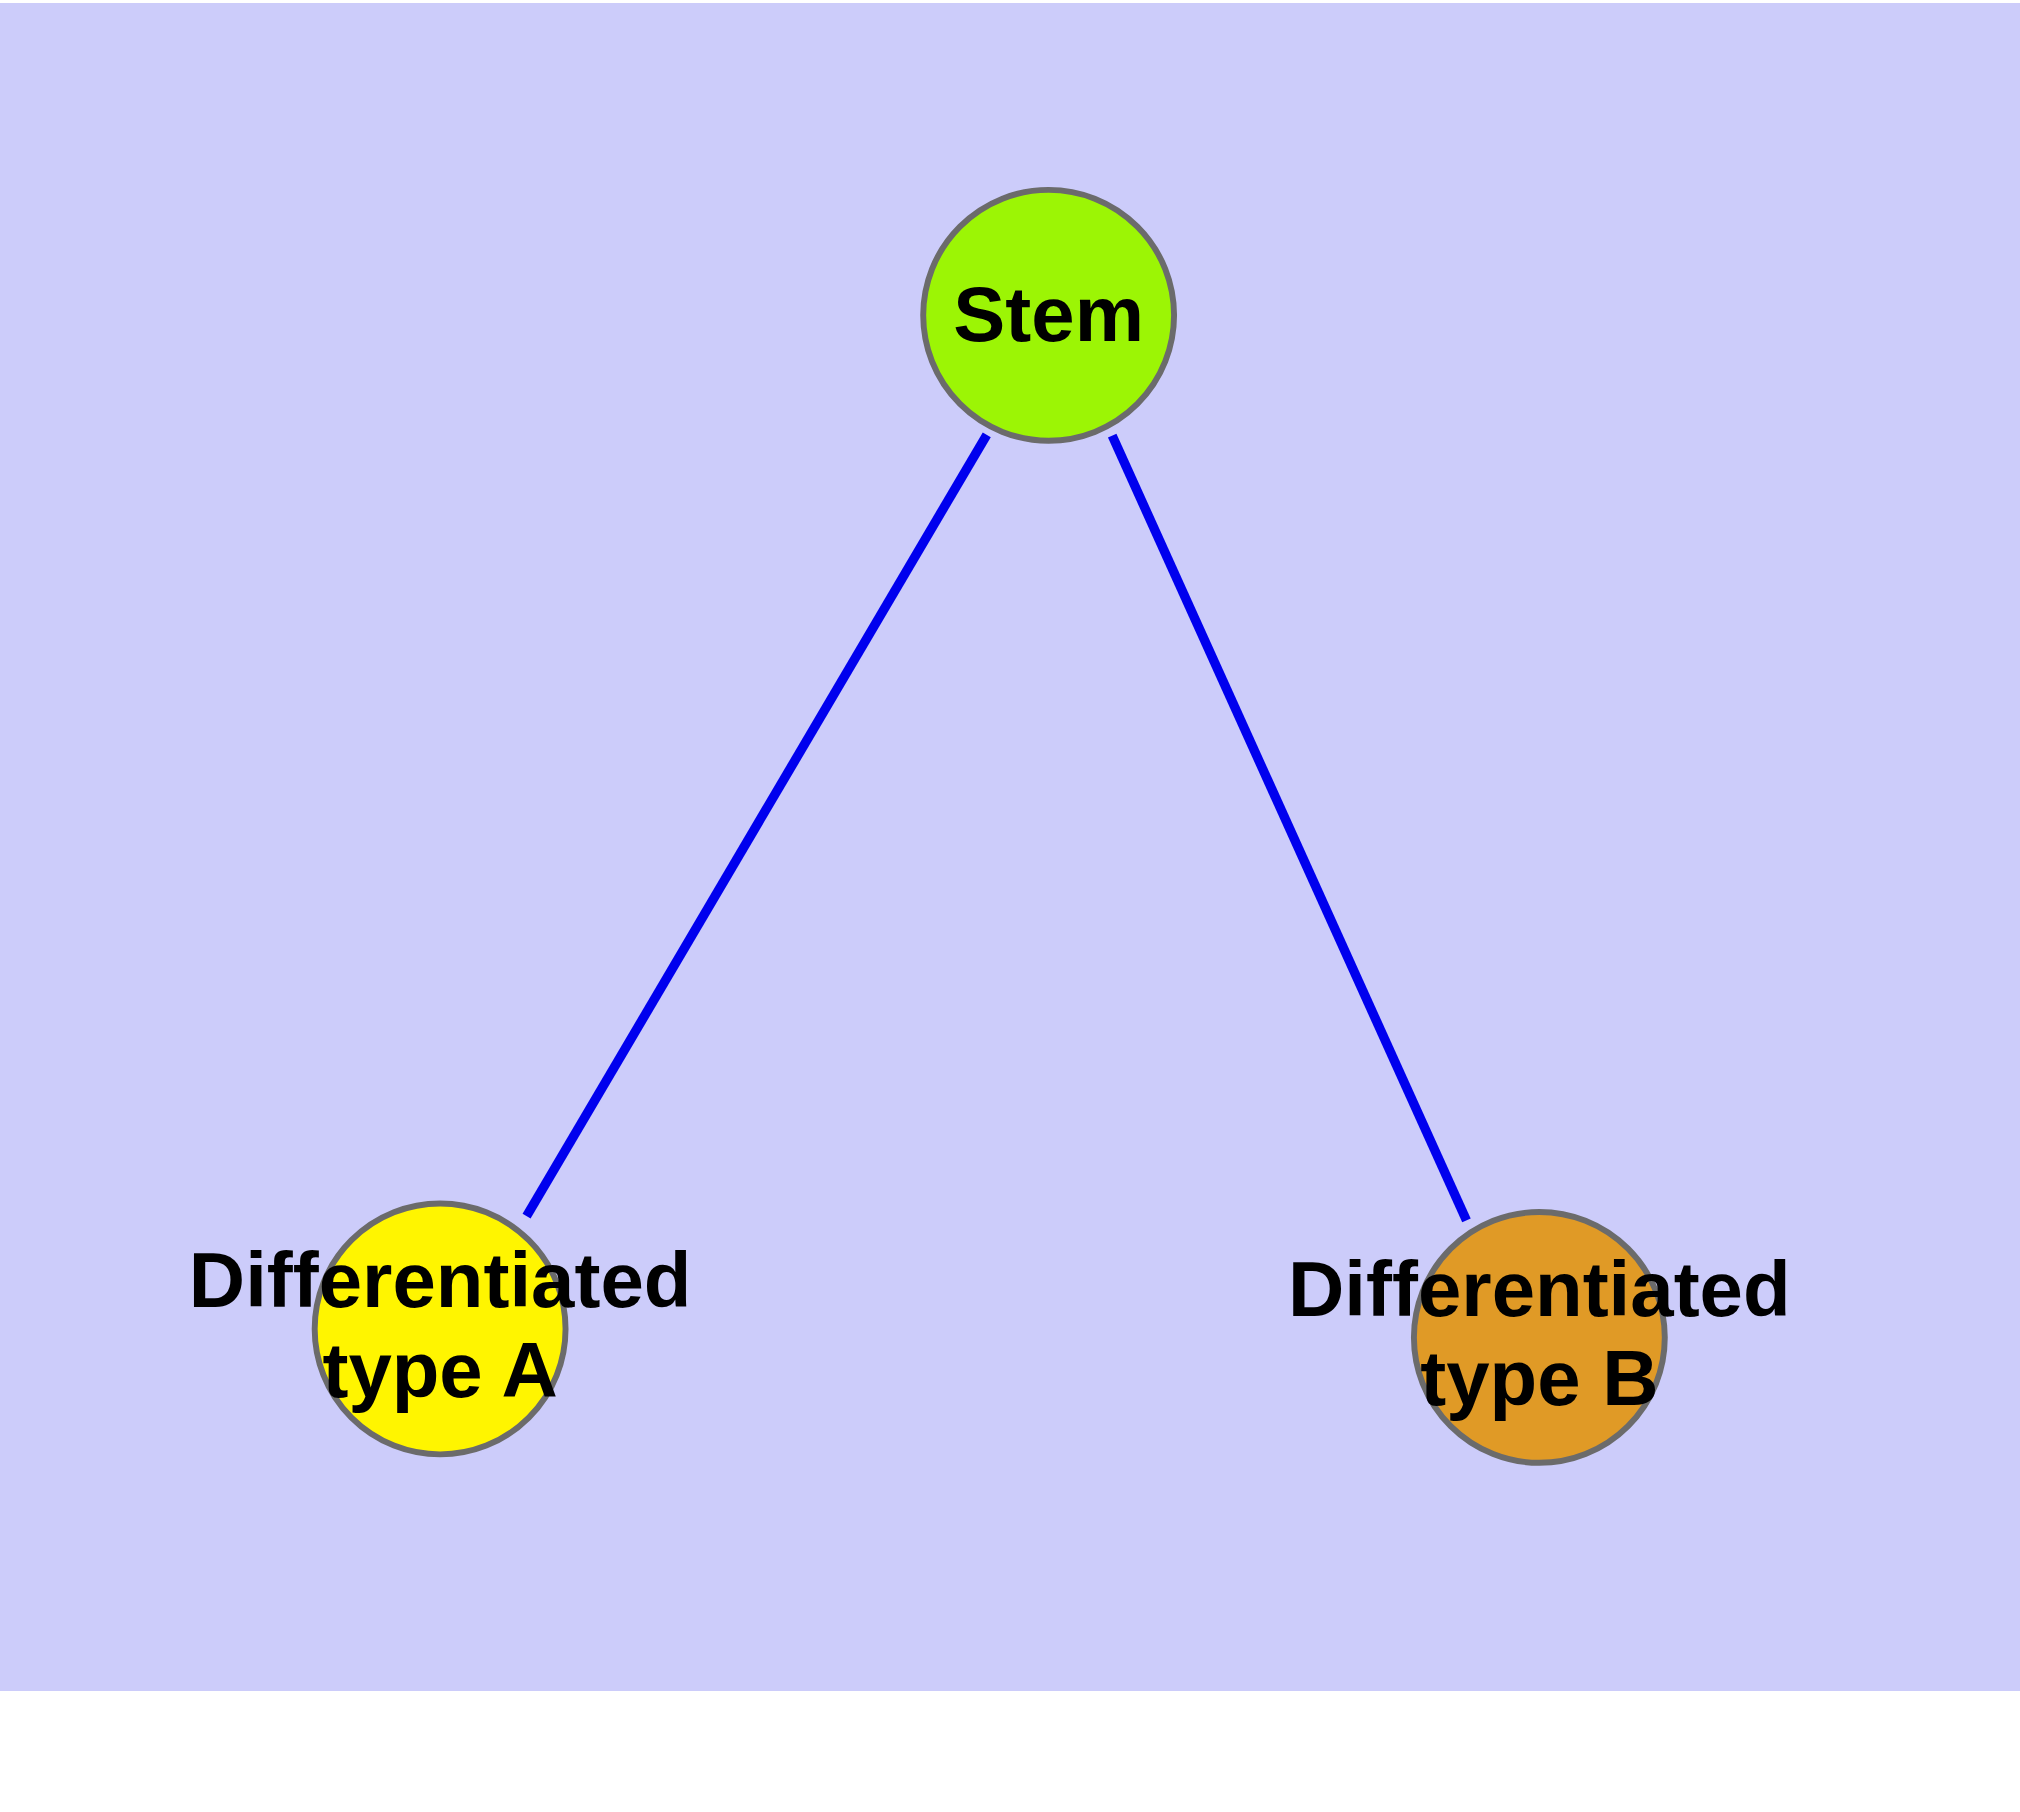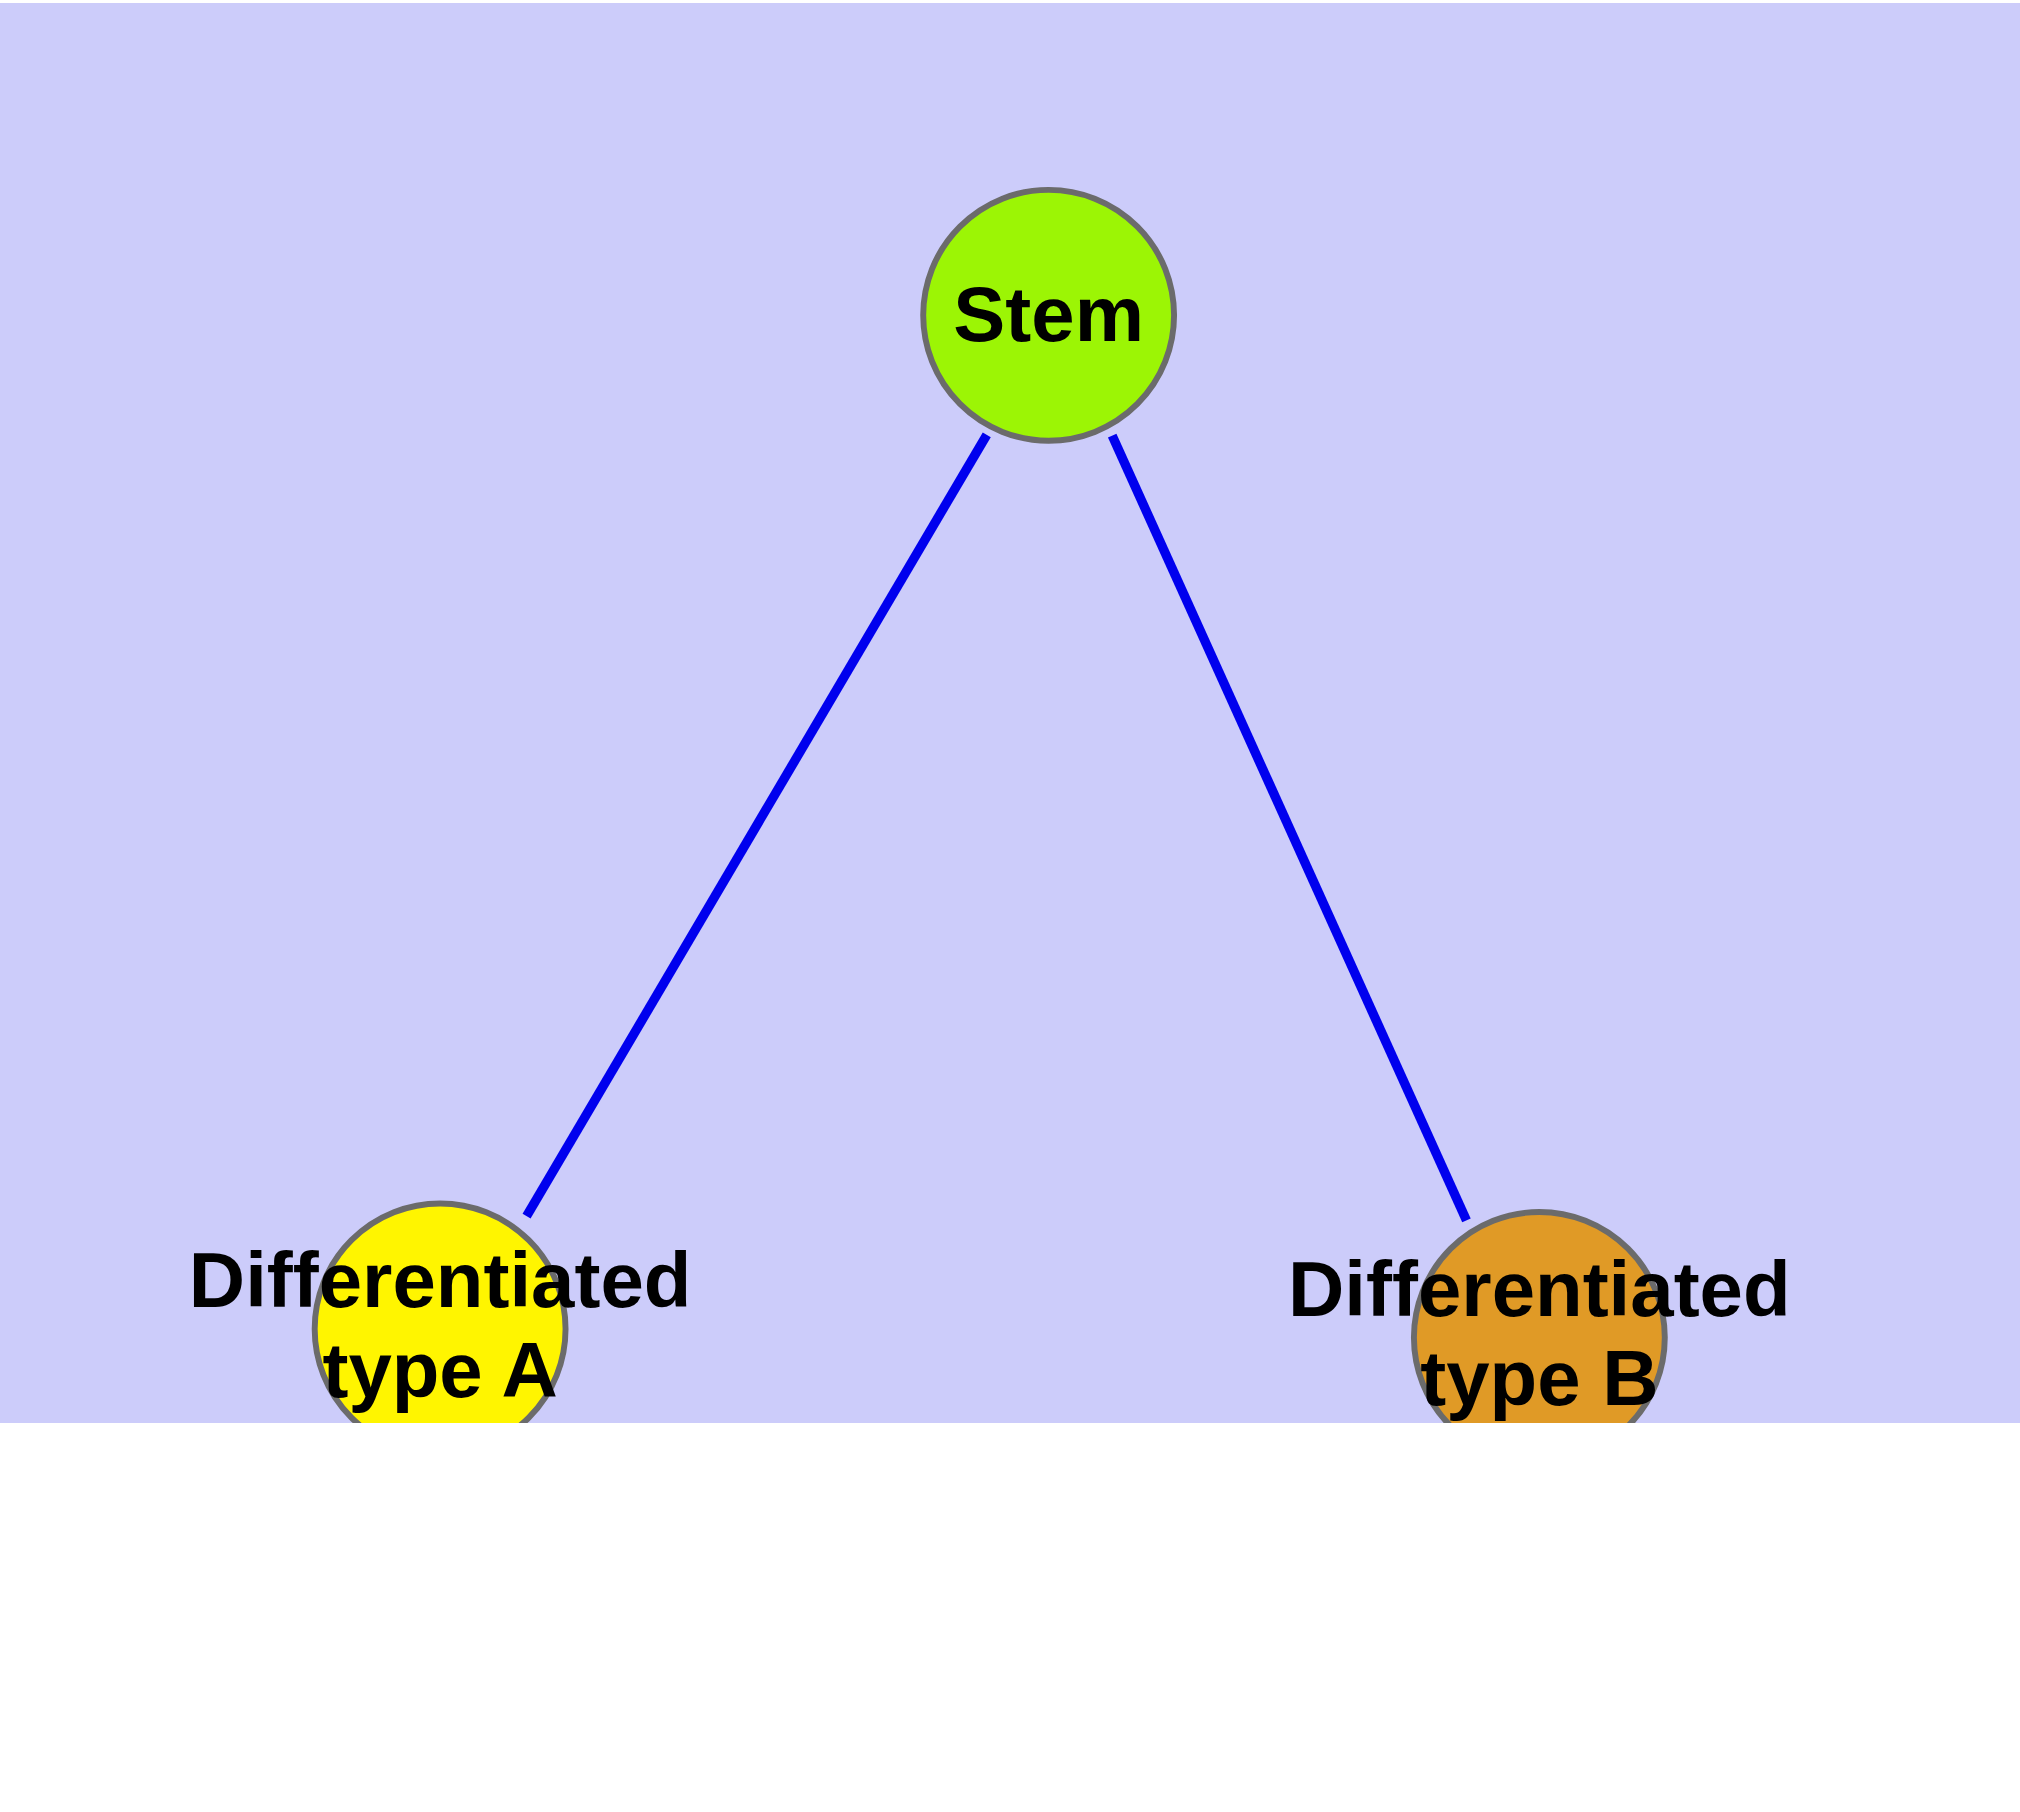--- a/index.html
+++ b/index.html
@@ -4,21 +4,21 @@
 <title>Cell Differentiation Graph</title>
 <style>
   html, body {
     margin: 0;
     padding: 0;
     background: #ffffff;
   }
   #canvas {
     position: relative;
     width: 2021px;
-    height: 1423px;
+    height: 1691px;
     overflow: hidden;
     font-family: "Liberation Sans", "DejaVu Sans", sans-serif;
   }
   #bg-rect {
     position: absolute;
     left: 0;
     top: 3.4px;
     width: 2021px;
     height: 1809px;
     background: #ccccfa;

